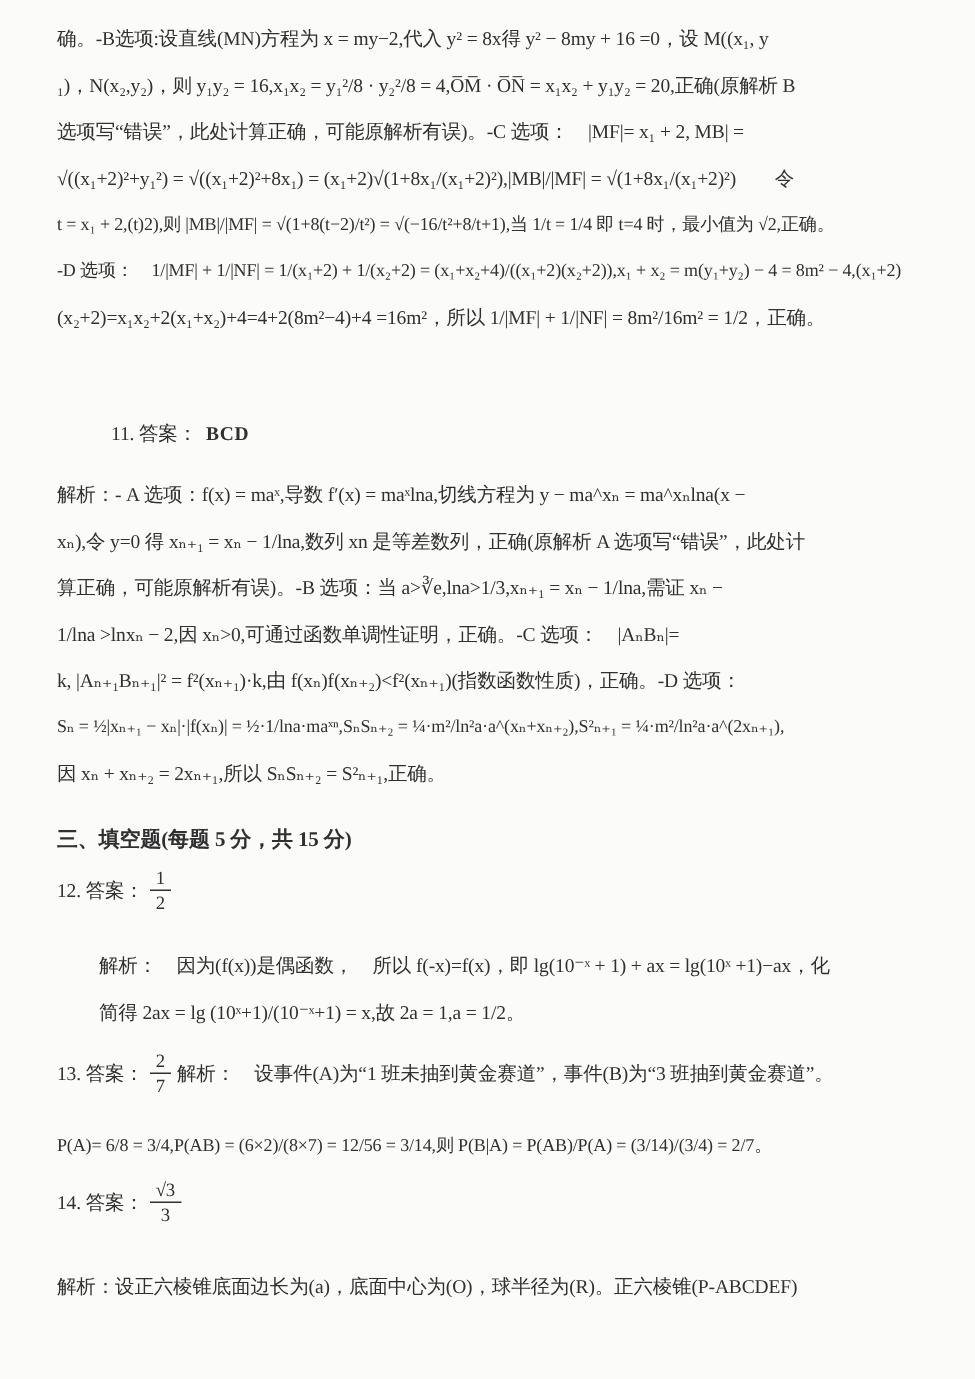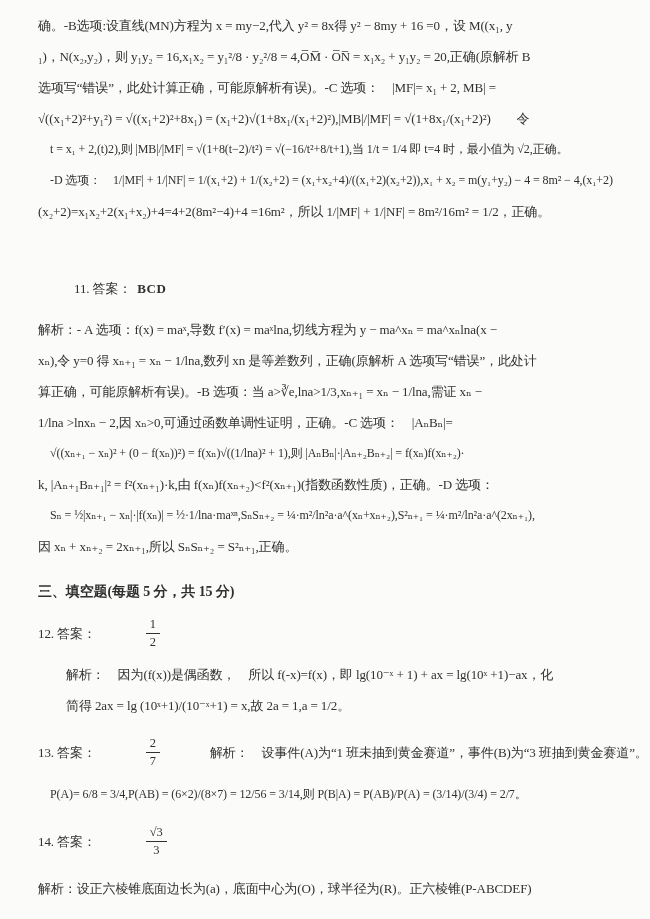--- a/index.html
+++ b/index.html
@@ -8,25 +8,25 @@
     width:650px; height:919px;
     padding:10px 34px 0 38px;
     overflow:hidden;
     background:#fbfbf9;
     color:#303030;
     font-family:"Liberation Serif","DejaVu Serif","DejaVu Sans",serif;
     font-size:13px;
     letter-spacing:-0.1px;
   }
   .line { line-height:31px; white-space:nowrap; }
-  .tight { font-size:12px;margin-left:12px; }
+  .tight { font-size:12px; }
   .heading { font-weight:bold; font-size:14px; line-height:31px; margin-top:14px; white-space:nowrap; }
   .answer-row { line-height:31px; white-space:nowrap; }
   .answer-value { font-weight:600; letter-spacing:0.5px; margin-left:6px; }
-  .frac-row { display:flex; align-items:center; height:48px;gap:46px; }
+  .frac-row { display:flex; height:48px; }
   .frac {
     display:inline-flex; flex-direction:column; align-items:center;
     line-height:1.15; font-size:12.5px; margin:0 4px; vertical-align:middle;
   }
   .frac .num { border-bottom:1px solid #303030; padding:0 4px 1px; }
   .frac .den { padding-top:1px; }
   #a11 { margin-top:46px;margin-left:36px; }
   #p11 { margin-top:10px; }
   #a12 { margin-top:2px; }
   #p12 { margin-top:2px;margin-left:28px; }
@@ -52,21 +52,20 @@
 
   <div class="answer-row" id="a11">
     <span>11. 答案：</span><span class="answer-value">BCD</span>
   </div>
 
   <div id="p11">
     <div class="line">解析：- A 选项：f(x) = maˣ,导数 f′(x) = maˣlna,切线方程为 y − ma^xₙ = ma^xₙlna(x −</div>
     <div class="line">xₙ),令 y=0 得 xₙ₊₁ = xₙ − 1/lna,数列 xn 是等差数列，正确(原解析 A 选项写“错误”，此处计</div>
     <div class="line">算正确，可能原解析有误)。-B 选项：当 a&gt;∛e,lna&gt;1/3,xₙ₊₁ = xₙ − 1/lna,需证 xₙ −</div>
     <div class="line">1/lna &gt;lnxₙ − 2,因 xₙ&gt;0,可通过函数单调性证明，正确。-C 选项：　|AₙBₙ|=</div>
-    <div class="line tight">√((xₙ₊₁ − xₙ)² + (0 − f(xₙ))²) = f(xₙ)√((1/lna)² + 1),则 |AₙBₙ|·|Aₙ₊₂Bₙ₊₂| = f(xₙ)f(xₙ₊₂)·</div>
     <div class="line">k, |Aₙ₊₁Bₙ₊₁|² = f²(xₙ₊₁)·k,由 f(xₙ)f(xₙ₊₂)&lt;f²(xₙ₊₁)(指数函数性质)，正确。-D 选项：</div>
     <div class="line tight">Sₙ = ½|xₙ₊₁ − xₙ|·|f(xₙ)| = ½·1/lna·maˣⁿ,SₙSₙ₊₂ = ¼·m²/ln²a·a^(xₙ+xₙ₊₂),S²ₙ₊₁ = ¼·m²/ln²a·a^(2xₙ₊₁),</div>
     <div class="line">因 xₙ + xₙ₊₂ = 2xₙ₊₁,所以 SₙSₙ₊₂ = S²ₙ₊₁,正确。</div>
   </div>
 
   <div class="heading">三、填空题(每题 5 分，共 15 分)</div>
 
   <div class="answer-row frac-row" id="a12">
     <span>12. 答案：</span>
     <span class="frac">

